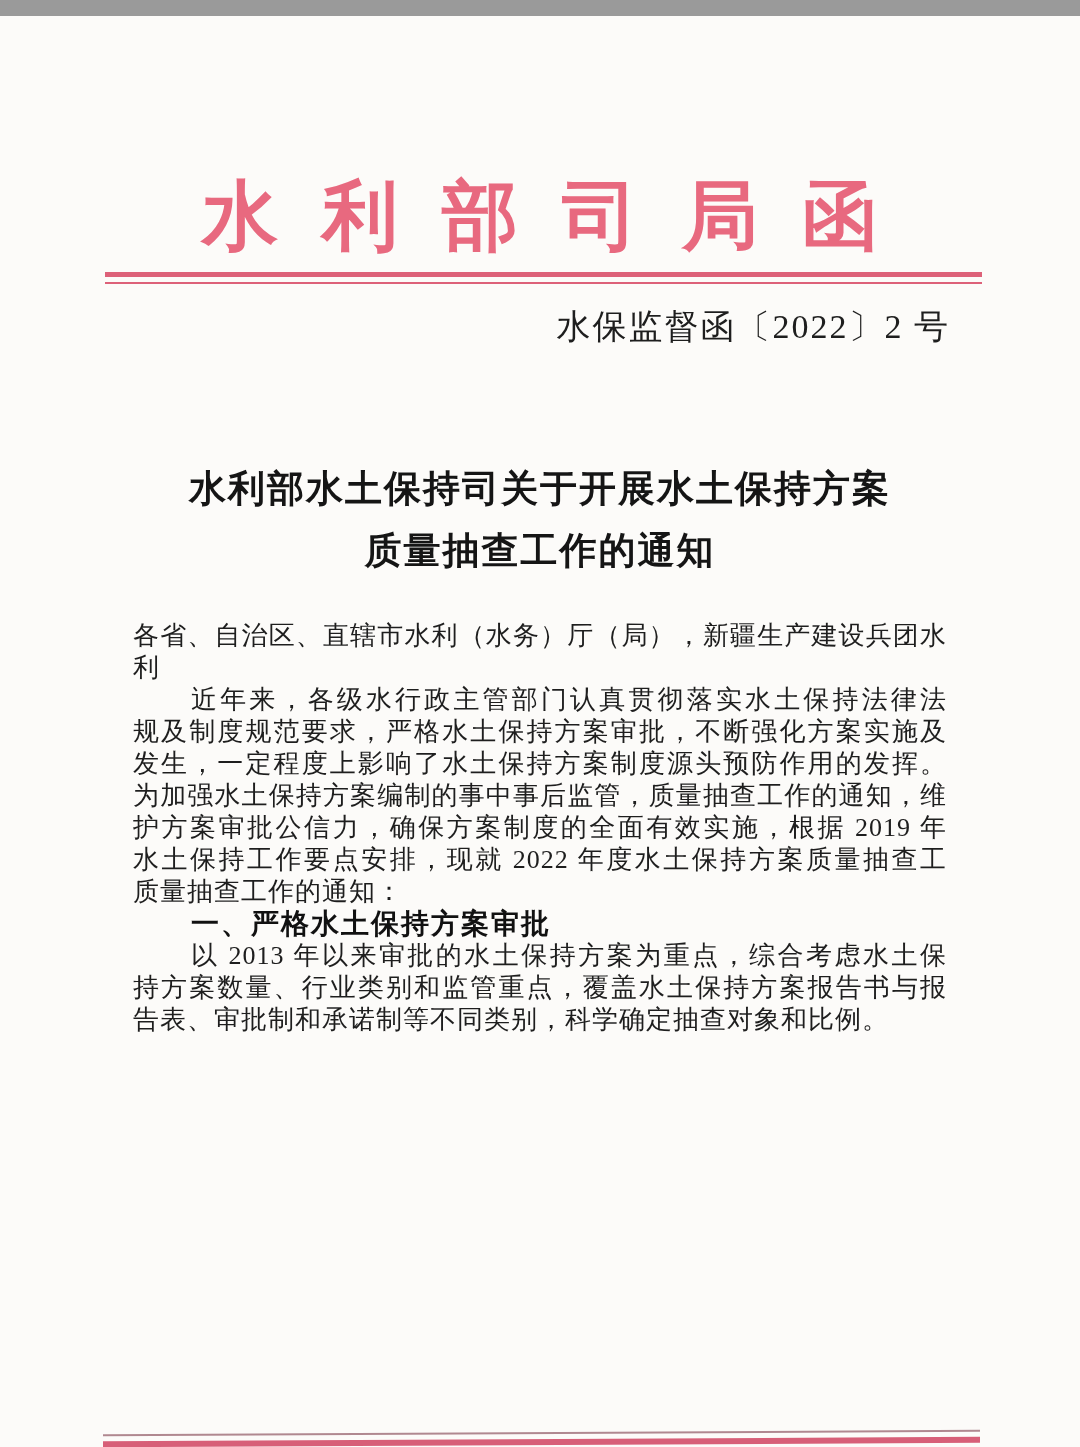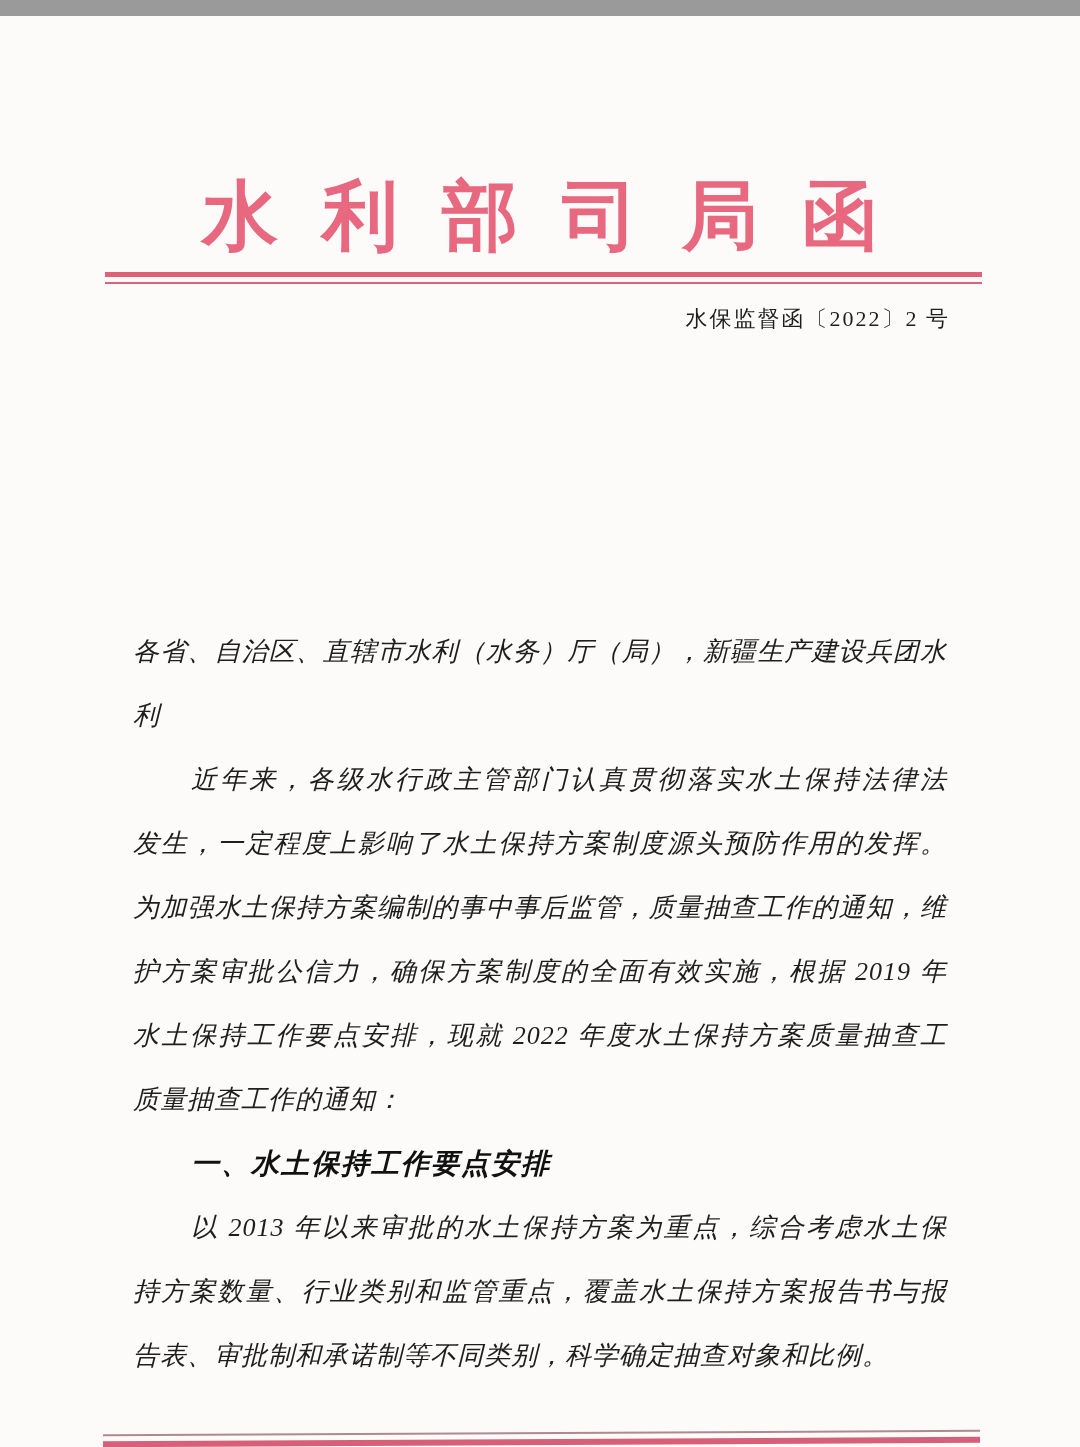--- a/index.html
+++ b/index.html
@@ -29,44 +29,43 @@
     letter-spacing:44px;
     color:var(--accent-red);
     white-space:nowrap;
   }
   .rule{position:absolute;left:105px;width:877px;background:var(--rule-red);}
   .rule-thick{top:256px;height:5px;}
   .rule-thin{top:266px;height:2px;}
   
   .doc-number{
     position:absolute;top:288px;right:130px;
-    font-size:22px;letter-spacing:2px;
+    font-size:34px;letter-spacing:2px;
     color:var(--ink);
     white-space:nowrap;
   }
   
   .doc-title{
     position:absolute;top:442px;left:0;width:100%;
     text-align:center;
     font-size:37px;font-weight:bold;
     line-height:62px;
     letter-spacing:2px;
     color:#151515;
   }
   
   .body-text{
     position:absolute;top:604px;left:133px;width:814px;
   }
   .line{
-    line-height:64px;
+    line-height:32px;
     font-size:26px;
     letter-spacing:1px;
     white-space:nowrap;
     overflow:visible;
-    font-style:italic;
   }
   .line.just{
     text-align:justify;
     text-align-last:justify;
     white-space:normal;
   }
   .line.indent{text-indent:58px;}
   .line.heading{
     font-family:"DejaVu Sans","Liberation Sans",sans-serif;
     font-weight:bold;
@@ -84,30 +83,35 @@
 
 <div class="page">
 
   <div class="letterhead">水利部司局函</div>
 
   <div class="rule rule-thick"></div>
   <div class="rule rule-thin"></div>
 
   <div class="doc-number">水保监督函〔2022〕2 号</div>
 
+  <div class="doc-title">
+    <div>水利部水土保持司关于开展水土保持方案</div>
+    <div>质量抽查工作的通知</div>
+  </div>
 
   <div class="body-text">
       <div class="line just">各省、自治区、直辖市水利（水务）厅（局），新疆生产建设兵团水利</div>
       <div class="line just indent">近年来，各级水行政主管部门认真贯彻落实水土保持法律法</div>
+      <div class="line just">规及制度规范要求，严格水土保持方案审批，不断强化方案实施及</div>
       <div class="line just">发生，一定程度上影响了水土保持方案制度源头预防作用的发挥。</div>
       <div class="line just">为加强水土保持方案编制的事中事后监管，质量抽查工作的通知，维</div>
       <div class="line just">护方案审批公信力，确保方案制度的全面有效实施，根据 2019 年</div>
       <div class="line just">水土保持工作要点安排，现就 2022 年度水土保持方案质量抽查工</div>
       <div class="line">质量抽查工作的通知：</div>
-      <div class="line indent heading">一、水土保持工作要点安排</div>
+      <div class="line indent heading">一、严格水土保持方案审批</div>
       <div class="line just indent">以 2013 年以来审批的水土保持方案为重点，综合考虑水土保</div>
       <div class="line just">持方案数量、行业类别和监管重点，覆盖水土保持方案报告书与报</div>
       <div class="line">告表、审批制和承诺制等不同类别，科学确定抽查对象和比例。</div>
     </div>
 
   <div class="footer-rule footer-rule-thin"></div>
   <div class="footer-rule footer-rule-thick"></div>
 
 </div>
 

